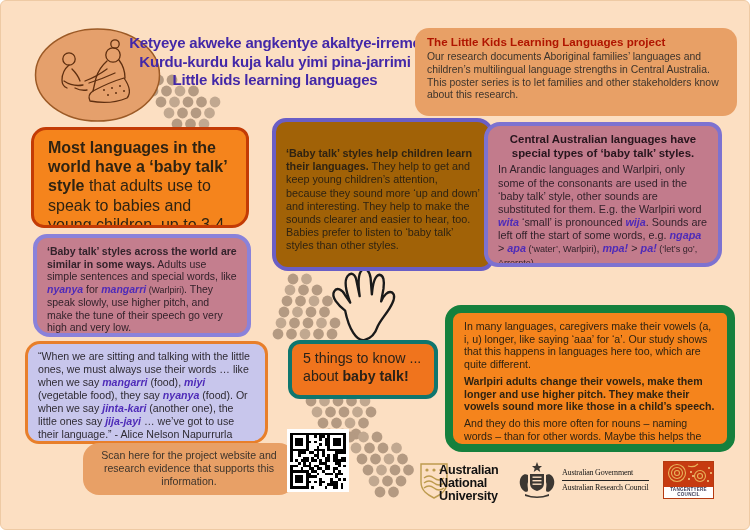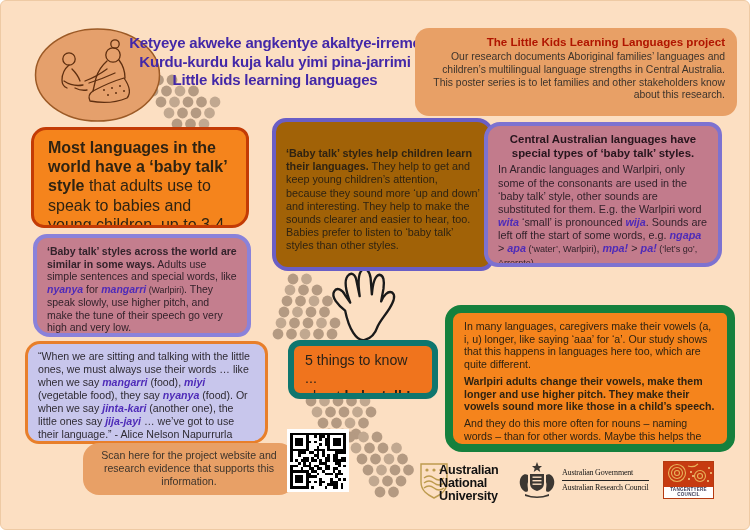--- a/index.html
+++ b/index.html
@@ -20,39 +20,39 @@
   .oval{left:33px;top:27px;width:127px;height:94px;z-index:1}
 
   
   .title{left:118px;top:33px;width:312px;text-align:center;color:#4328a8;font-weight:700;
          font-size:15px;line-height:1.24;letter-spacing:-.2px;z-index:1}
 
   
   .bubble{position:absolute;z-index:2;overflow:hidden}
 
   .project-box{left:414px;top:27px;width:322px;height:88px;background:#e8a066;border-radius:14px;
-               padding:7px 12px 5px;text-align:right;color:#3d342c;font-size:10.4px;line-height:1.22}
+               padding:7px 12px 5px;text-align:left;color:#3d342c;font-size:10.4px;line-height:1.22}
   .project-box .ph{color:#b01500;font-weight:700;font-size:11.6px;margin-bottom:2px}
   .project-box .purl{margin-top:1px}
 
   .box-world{left:30px;top:126px;width:218px;height:101px;background:#f5841c;border:3.5px solid #c33b05;
              border-radius:15px 12px 17px 13px;padding:8px 14px;color:#2f2312;font-size:16px;line-height:1.2}
   .box-help{left:271px;top:117px;width:222px;height:153px;background:#a16207;border:4px solid #6a5ec5;
             border-radius:14px 17px 13px 16px;padding:25px 10px;color:#2f2312;font-size:10.8px;line-height:1.22}
   .box-central{left:483px;top:121px;width:238px;height:145px;background:#c27b8c;border:4px solid #7d72d0;
                border-radius:16px 13px 17px 14px;padding:7px 10px;color:#33222b;font-size:10.8px;line-height:1.22}
   .box-central .ch{text-align:center;font-weight:700;font-size:11.4px;line-height:1.2;margin-bottom:3px;color:#27151d}
   .box-similar{left:32px;top:233px;width:218px;height:103px;background:#c47e8e;border:4px solid #8a82da;
                border-radius:14px 16px 13px 17px;padding:7px 10px;color:#33222b;font-size:10.5px;line-height:1.21}
   .box-quote{left:24px;top:340px;width:243px;height:103px;background:#c8c6ec;border:3px solid #e87f2a;
              border-radius:15px 13px 16px 14px;padding:6px 10px;color:#2f2b33;font-size:10.6px;line-height:1.22}
 
   .hand{left:326px;top:264px;width:72px;height:80px;z-index:1;transform:rotate(-8deg)}
 
-  .five-box{left:287px;top:339px;width:150px;height:59px;background:#f0741d;border:6px solid #0f766e;
+  .five-box{left:287px;top:339px;width:150px;height:59px;background:#f0741d;border:4px solid #0f766e;
             border-radius:12px;padding:6px 11px;color:#2b2218;font-size:14.2px;line-height:1.26;z-index:3}
 
   .box-vowels{left:444px;top:304px;width:290px;height:147px;background:#f5841c;border:8px solid #15803d;
               border-radius:16px 13px 15px 17px;padding:7px 11px;color:#2f2312;font-size:10.6px;line-height:1.2}
   .box-vowels p{margin-bottom:4px}
 
   .scan-box{left:82px;top:442px;width:212px;height:52px;background:#e8a066;border-radius:16px;
             padding:6px 10px;text-align:center;color:#3d342c;font-size:10.6px;line-height:1.22}
 
   .qr{left:286px;top:428px;width:62px;height:63px;background:#fff;padding:3px;z-index:2}

